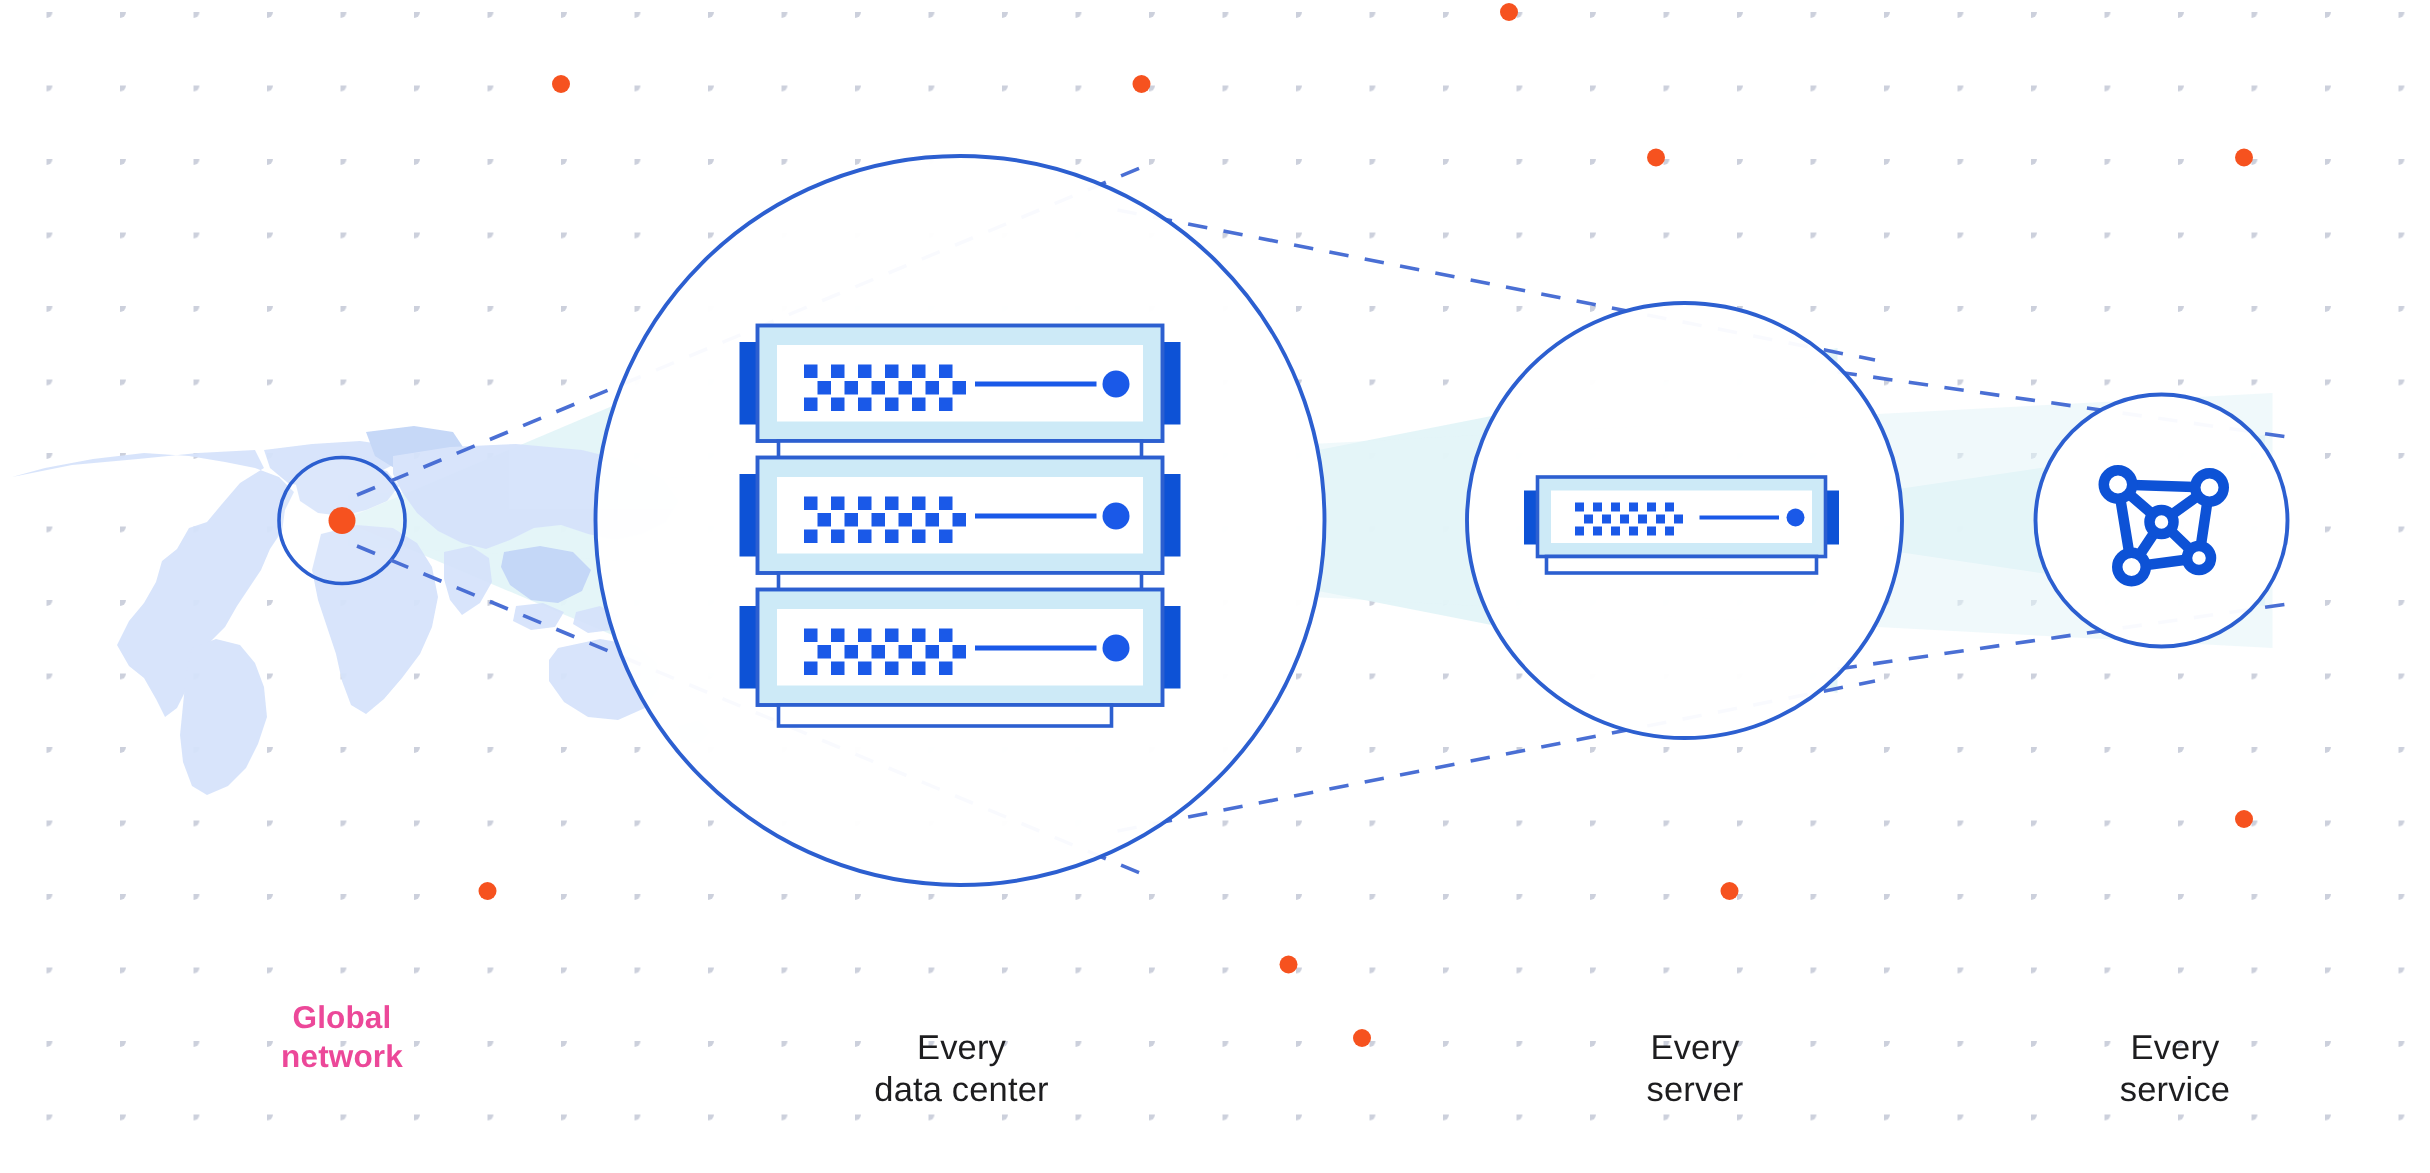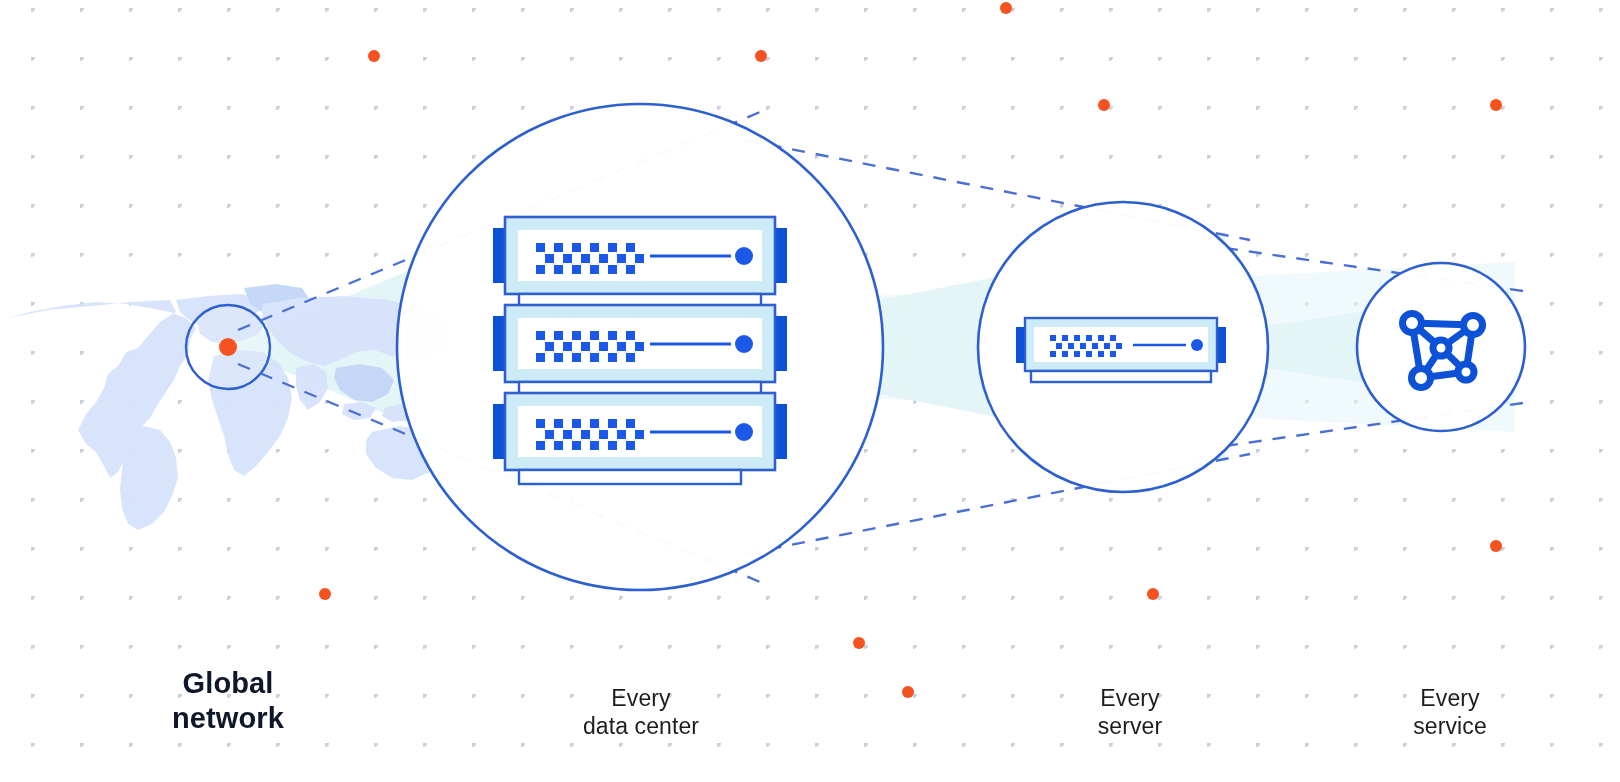--- a/index.html
+++ b/index.html
@@ -31,22 +31,22 @@
     white-space: pre-line;
     letter-spacing: 0.1px;
   }
   .label-dark {
     color: #1d1d1f;
     font-size: 23px;
     font-weight: 400;
     margin-top: 18px;
   }
   .label-blue {
-    color: #0f172a;
-    font-size: 29px;
+    color: #ec4899;
+    font-size: 21px;
     font-weight: 700;
   }
   #label-global   { left: 128px;  top: 666px; width: 200px; }
   #label-datacenter { left: 530px;  top: 666px; width: 222px; }
   #label-server   { left: 1030px; top: 666px; width: 200px; }
   #label-service  { left: 1350px; top: 666px; width: 200px; }
 </style>
 </head>
 <body>
 

